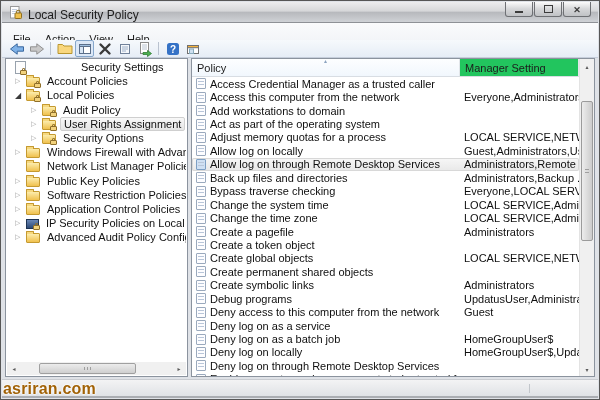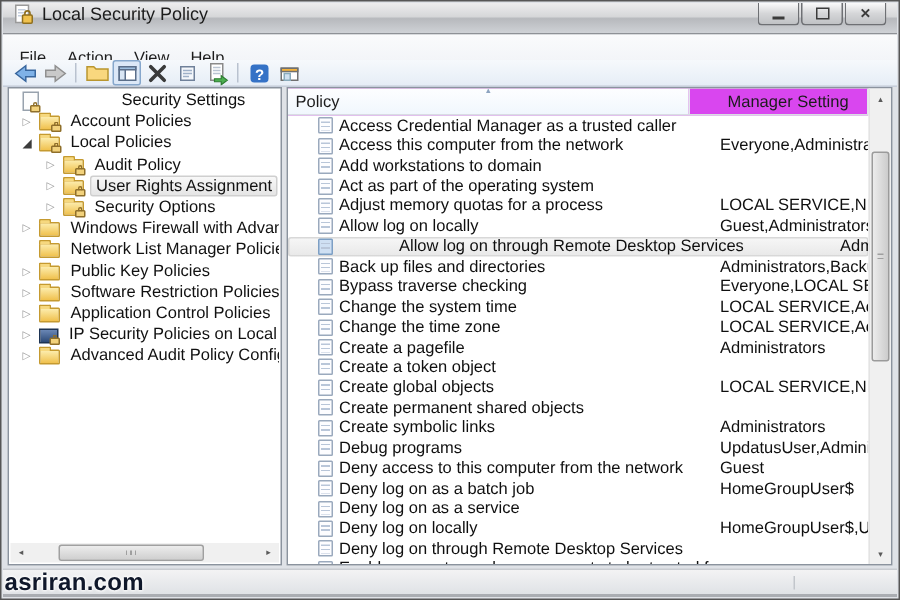--- a/index.html
+++ b/index.html
@@ -3,21 +3,21 @@
 <meta charset="utf-8">
 <style>
   html,body{margin:0;padding:0;}
   body{width:600px;height:400px;position:relative;overflow:hidden;
        font-family:"Liberation Sans",sans-serif;font-size:11px;background:#8d8d8d;}
   .window{position:absolute;inset:0;border:1px solid #565656;background:#dfe2e7;box-sizing:border-box;}
 
   
   .titlebar{position:absolute;left:1px;right:1px;top:1px;height:21px;
     background:linear-gradient(#ededee,#d6d7d9 45%,#b7b9bd 52%,#cfd2d6);
-    border-bottom:1px solid #8e9196;display:flex;align-items:flex-start;gap:5px;padding:0 6px;box-sizing:border-box;}
+    border-bottom:1px solid #8e9196;display:flex;align-items:flex-end;gap:5px;padding:0 6px;box-sizing:border-box;}
   .title{font-size:12px;color:#1c1c1c;}
   .winbtns{position:absolute;top:1px;right:8px;display:flex;gap:1px;}
   .wbtn{width:28px;height:15px;border:1px solid #6e7074;border-top:none;border-radius:0 0 3px 3px;
     background:linear-gradient(#fbfbfb,#d5d6d8 50%,#c0c2c5);display:flex;align-items:center;justify-content:center;box-sizing:border-box;}
   .g-min{width:8px;height:2px;background:#3b3b3b;margin-top:6px;}
   .g-max{width:7px;height:6px;border:1px solid #3b3b3b;}
   .g-close::before{content:"\2715";font-size:9px;font-weight:bold;color:#3b3b3b;line-height:1;}
 
   
   .menubar{position:absolute;left:1px;right:1px;top:22px;height:32px;
@@ -66,30 +66,30 @@
   .htrack{flex:1;position:relative;}
   .hthumb{position:absolute;left:12%;width:64%;top:1px;bottom:1px;
     background:linear-gradient(#ececec,#cfcfcf);border:1px solid #a0a0a0;border-radius:2px;box-sizing:border-box;}
   .hthumb::after{content:"";position:absolute;left:50%;top:3px;bottom:3px;width:7px;margin-left:-3px;
     background:repeating-linear-gradient(90deg,#9f9f9f 0 1px,transparent 1px 3px);}
 
   
   .rightpane{position:absolute;left:190px;right:4px;top:57px;bottom:22px;
     background:#fff;border:1px solid #8b939e;display:flex;box-sizing:border-box;}
   .listarea{flex:1;display:flex;flex-direction:column;overflow:hidden;}
-  .lheader{flex:0 0 17px;height:17px;display:flex;border-bottom:1px solid #d8dde3;background:#d946ef;gap:20px;}
+  .lheader{flex:0 0 17px;height:17px;display:flex;border-bottom:1px solid #d8dde3;background:#22c55e;}
   .hcell{padding:1px 5px;color:#1c1c1c;border-right:1px solid #e2e6ea;
     display:flex;align-items:center;position:relative;box-sizing:border-box;}
   .hcell.policy{flex:0 0 268px;width:268px;background:linear-gradient(#fdfeff,#f1f7fd);}
   .hcell.setting{flex:1;}
   .sortmark{position:absolute;left:50%;top:-2px;transform:translateX(-50%);
     font-family:"DejaVu Sans",sans-serif;font-size:6px;color:#8da4c0;}
   .lrows{flex:1;overflow:hidden;}
-  .lrow{height:13.45px;display:flex;align-items:center;white-space:nowrap;box-sizing:border-box;padding-left:16px;}
-  .lrow.sel{background:linear-gradient(#f7f7f7,#e8e8e8);box-shadow:inset 0 0 0 1px #d8d8d8;border-radius:2px;gap:40px;}
+  .lrow{height:13.45px;display:flex;align-items:center;white-space:nowrap;box-sizing:border-box;}
+  .lrow.sel{background:linear-gradient(#f7f7f7,#e8e8e8);box-shadow:inset 0 0 0 1px #d8d8d8;border-radius:2px;}
   .ric{flex:0 0 10px;width:10px;height:11px;margin:0 4px;background:#fdfdff;
     border:1px solid #9aa9bd;border-radius:1px;position:relative;box-sizing:border-box;}
   .ric::before{content:"";position:absolute;left:1px;right:1px;top:2px;bottom:1px;
     background:repeating-linear-gradient(#b9c6d9 0 1px,transparent 1px 3px);}
   .lrow.sel .ric{background:#cfe0f3;border-color:#7d9fc4;}
   .pcell{flex:0 0 250px;width:250px;overflow:hidden;color:#0f0f0f;}
   .scell{flex:1;overflow:hidden;color:#0f0f0f;padding-left:4px;}
 
   
   .vscroll{flex:0 0 15px;background:#f0f0f0;border-left:1px solid #e3e3e3;
@@ -104,21 +104,21 @@
   .vthumb::after{content:"";position:absolute;left:3px;right:3px;top:50%;height:5px;margin-top:-2px;
     background:repeating-linear-gradient(#9f9f9f 0 1px,transparent 1px 3px);}
 
   
   .statusbar{position:absolute;left:1px;right:1px;bottom:1px;top:378px;
     background:linear-gradient(#f3f3f4,#dde0e4);border-top:1px solid #c9ccd1;
     box-shadow:inset 0 -2px 0 #aaadb2;box-sizing:border-box;}
   .sdiv{position:absolute;top:4px;bottom:5px;width:1px;background:#c2c6cb;left:527px;}
 
   .watermark{position:absolute;left:2px;bottom:1px;font-size:16px;font-weight:bold;
-    color:#0f172a;letter-spacing:.2px;z-index:20;
+    color:#a16207;letter-spacing:.2px;z-index:20;
     text-shadow:0 0 2px #fff,0 0 2px #fff,0 0 3px #fff;}
 </style>
 </head>
 <body>
 
 <div class="window">
 
   <div class="titlebar">
     <span class="ticonwrap"><svg width="15" height="15" viewBox="0 0 15 15">
           <rect x="2.5" y="1.5" width="8.5" height="11.5" fill="#fefefe" stroke="#9a9a9a"></rect>
@@ -392,27 +392,27 @@
             <span class="pcell">Debug programs</span>
             <span class="scell">UpdatusUser,Administra...</span>
           </div>
           <div class="lrow">
             <span class="ric"></span>
             <span class="pcell">Deny access to this computer from the network</span>
             <span class="scell">Guest</span>
           </div>
           <div class="lrow">
             <span class="ric"></span>
+            <span class="pcell">Deny log on as a service</span>
+            <span class="scell"></span>
+          </div>
+          <div class="lrow">
+            <span class="ric"></span>
             <span class="pcell">Deny log on as a batch job</span>
             <span class="scell">HomeGroupUser$</span>
-          </div>
-          <div class="lrow">
-            <span class="ric"></span>
-            <span class="pcell">Deny log on as a service</span>
-            <span class="scell"></span>
           </div>
           <div class="lrow">
             <span class="ric"></span>
             <span class="pcell">Deny log on locally</span>
             <span class="scell">HomeGroupUser$,Upda...</span>
           </div>
           <div class="lrow">
             <span class="ric"></span>
             <span class="pcell">Deny log on through Remote Desktop Services</span>
             <span class="scell"></span>

